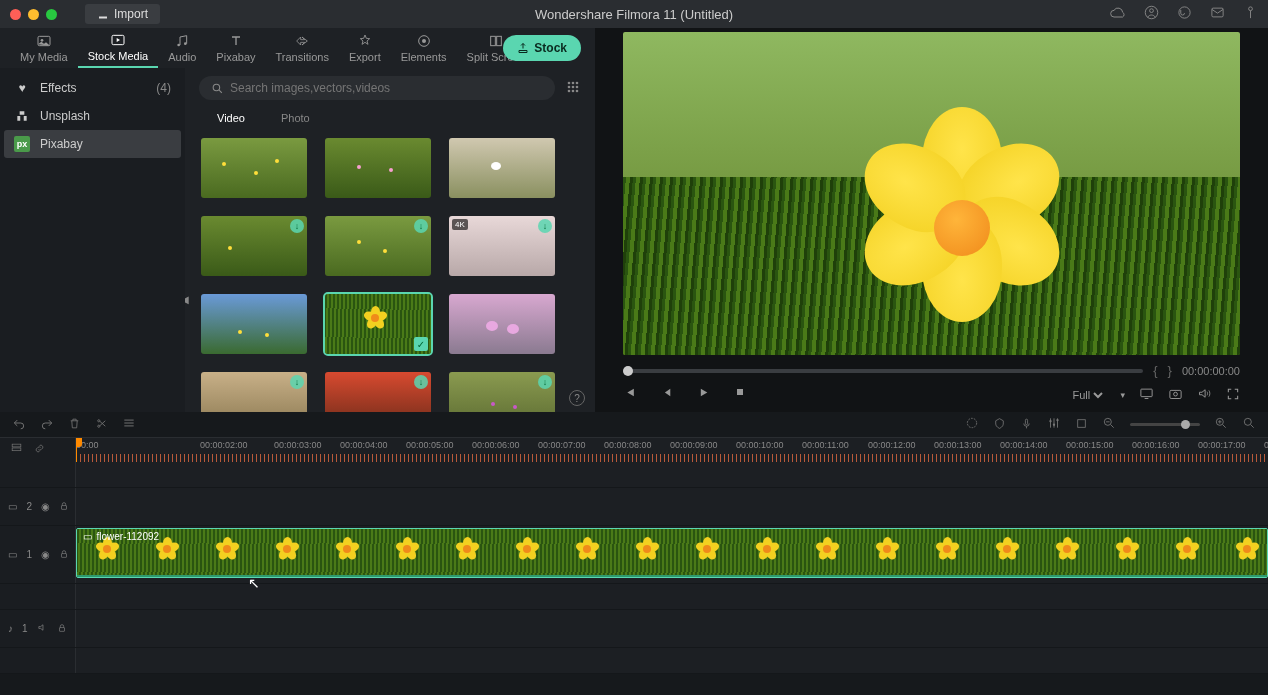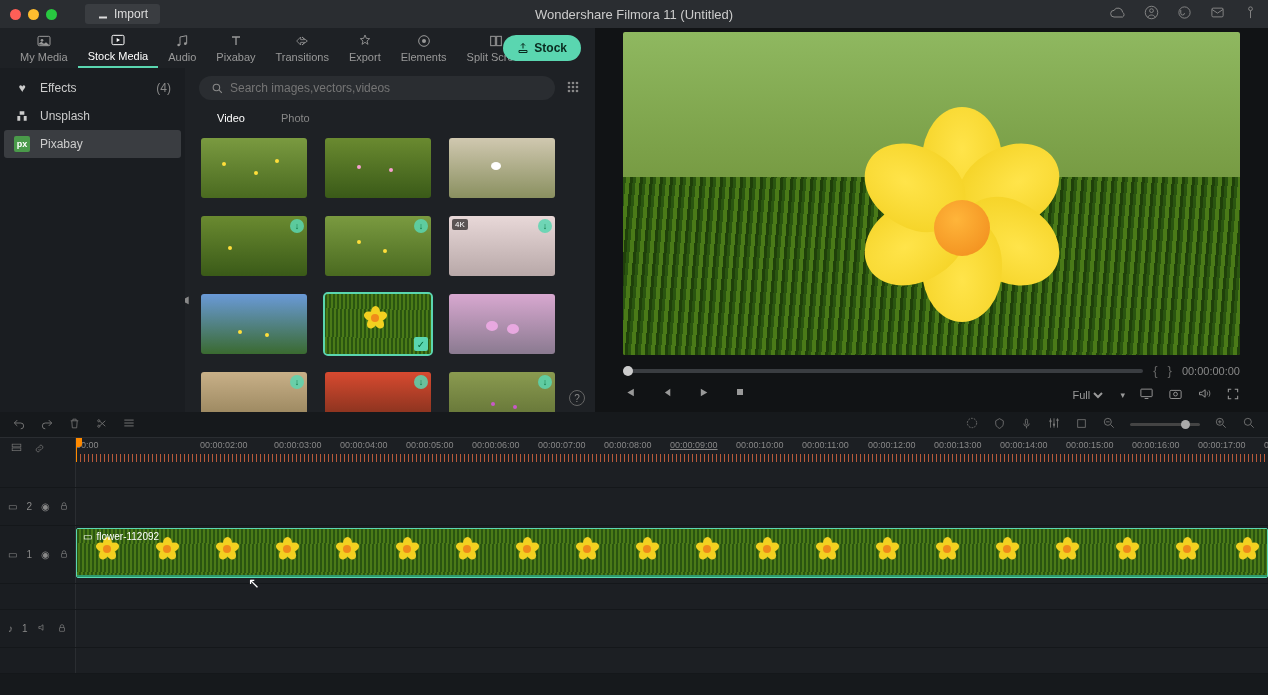--- a/index.html
+++ b/index.html
@@ -463,21 +463,21 @@
       <div id="ruler-marks">
           <span class="rmark" style="left: 0px;">00:00</span>
           <span class="rmark" style="left: 80px; margin-top: 27px;">00:00:01:00</span>
           <span class="rmark" style="left: 124px;">00:00:02:00</span>
           <span class="rmark" style="left: 198px;">00:00:03:00</span>
           <span class="rmark" style="left: 264px;">00:00:04:00</span>
           <span class="rmark" style="left: 330px;">00:00:05:00</span>
           <span class="rmark" style="left: 396px;">00:00:06:00</span>
           <span class="rmark" style="left: 462px;">00:00:07:00</span>
           <span class="rmark" style="left: 528px;">00:00:08:00</span>
-          <span class="rmark" style="left: 594px; text-decoration: underline;">00:00:09:00</span>
+          <span class="rmark" style="left: 594px;">00:00:09:00</span>
           <span class="rmark" style="left: 660px;">00:00:10:00</span>
           <span class="rmark" style="left: 726px;">00:00:11:00</span>
           <span class="rmark" style="left: 792px;">00:00:12:00</span>
           <span class="rmark" style="left: 858px;">00:00:13:00</span>
           <span class="rmark" style="left: 924px;">00:00:14:00</span>
           <span class="rmark" style="left: 990px;">00:00:15:00</span>
           <span class="rmark" style="left: 1056px;">00:00:16:00</span>
           <span class="rmark" style="left: 1122px;">00:00:17:00</span>
           <span class="rmark" style="left: 1188px;">00:00</span>
         </div>

